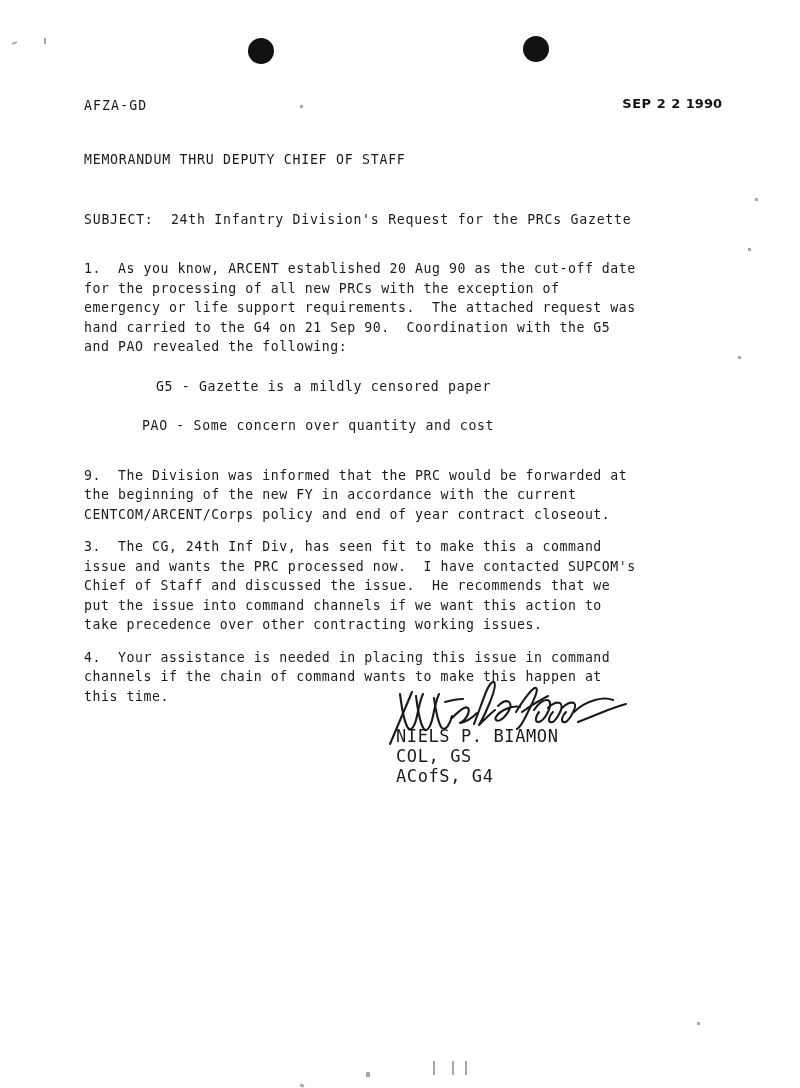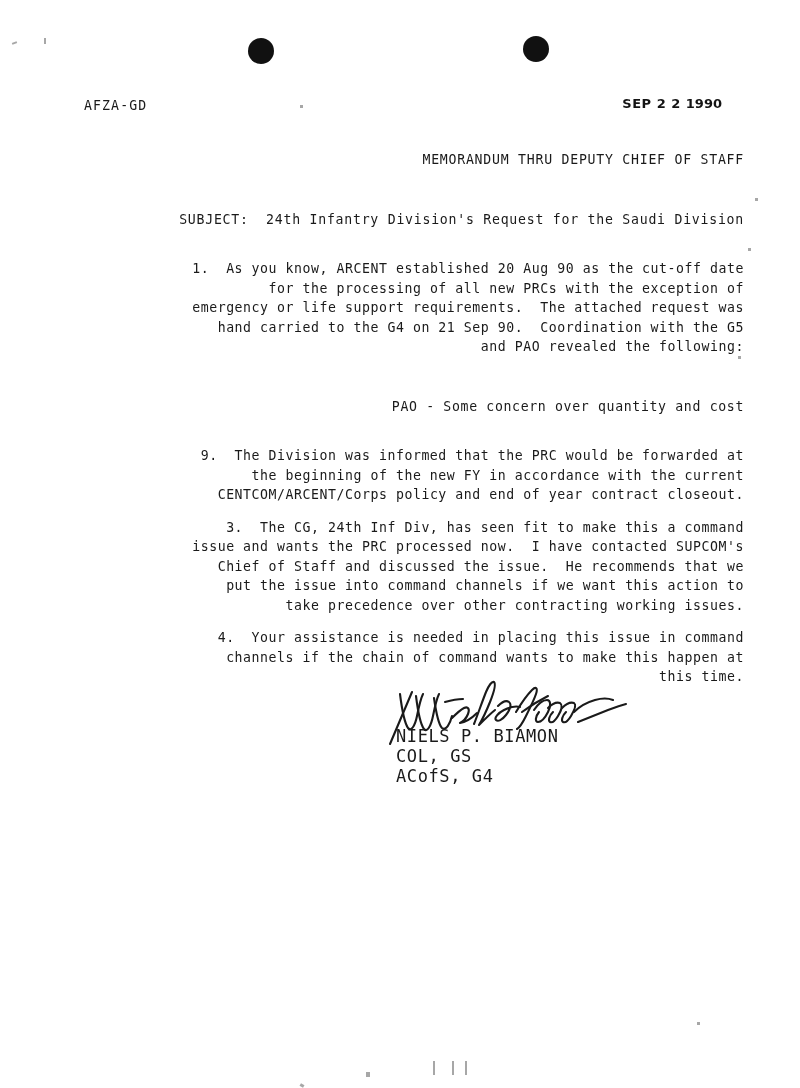--- a/index.html
+++ b/index.html
@@ -72,21 +72,21 @@
     font-weight: bold;
     font-size: 13px;
     letter-spacing: 0.5px;
     color: #141414;
   }
   .date-stamp .yr {
     font-weight: bold;
     letter-spacing: 0px;
   }
 
-  .blk { margin: 0; text-align: right; }
+  .blk { margin: 0; }
   .gap-lg { height: 30px; }
   .gap-md { height: 20px; }
   .gap-sm { height: 13px; }
 
   .line { white-space: pre; }
 
   .memo-thru { letter-spacing: 0.75px; }
   .for-chief { letter-spacing: 0.75px; }
   .subject  { letter-spacing: 0.75px; }
 
@@ -149,32 +149,33 @@
 
     <div class="gap-lg"></div>
 
     <div class="line blk memo-thru">MEMORANDUM THRU DEPUTY CHIEF OF STAFF</div>
 
     <div class="gap-md"></div>
 
 
     <div class="gap-md"></div>
 
-    <div class="line blk subject">SUBJECT:  24th Infantry Division's Request for the Saudi Division</div>
+    <div class="line blk subject">SUBJECT:  24th Infantry Division's Request for the PRCs Gazette</div>
 
     <div class="gap-lg"></div>
 
     <div class="line blk para">1.  As you know, ARCENT established 20 Aug 90 as the cut-off date
 for the processing of all new PRCs with the exception of
 emergency or life support requirements.  The attached request was
 hand carried to the G4 on 21 Sep 90.  Coordination with the G5
 and PAO revealed the following:</div>
 
     <div class="gap-md"></div>
 
+    <div class="line blk sub-item indent-1">G5 - Gazette is a mildly censored paper</div>
 
     <div class="gap-md"></div>
 
     <div class="line blk sub-item indent-2">PAO - Some concern over quantity and cost</div>
 
     <div class="gap-lg"></div>
 
     <div class="line blk para">9.  The Division was informed that the PRC would be forwarded at
 the beginning of the new FY in accordance with the current
 CENTCOM/ARCENT/Corps policy and end of year contract closeout.</div>

